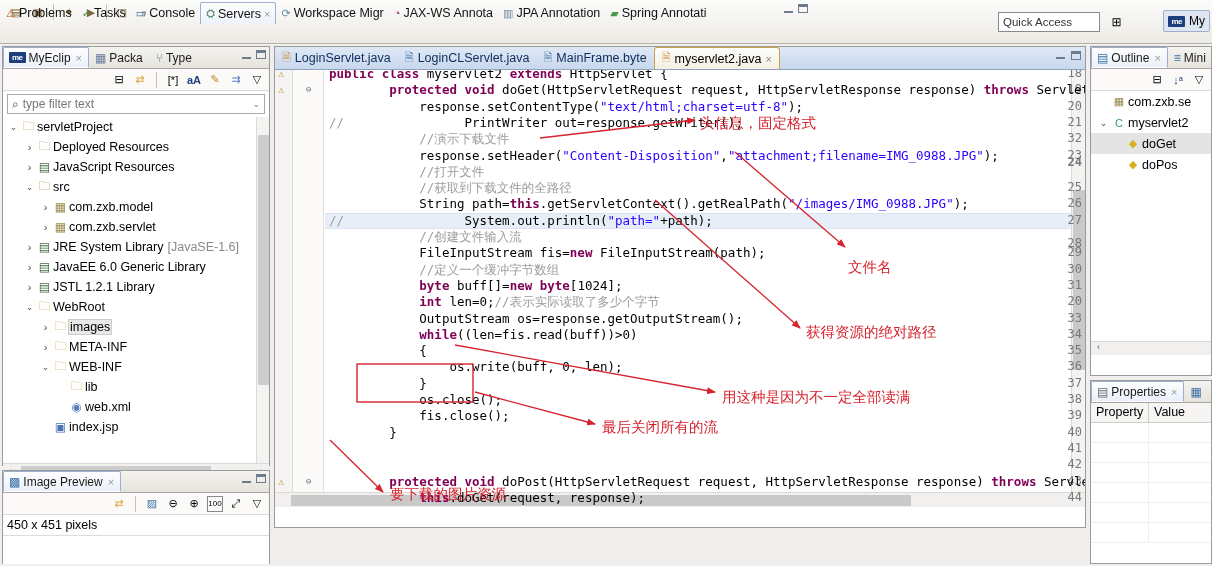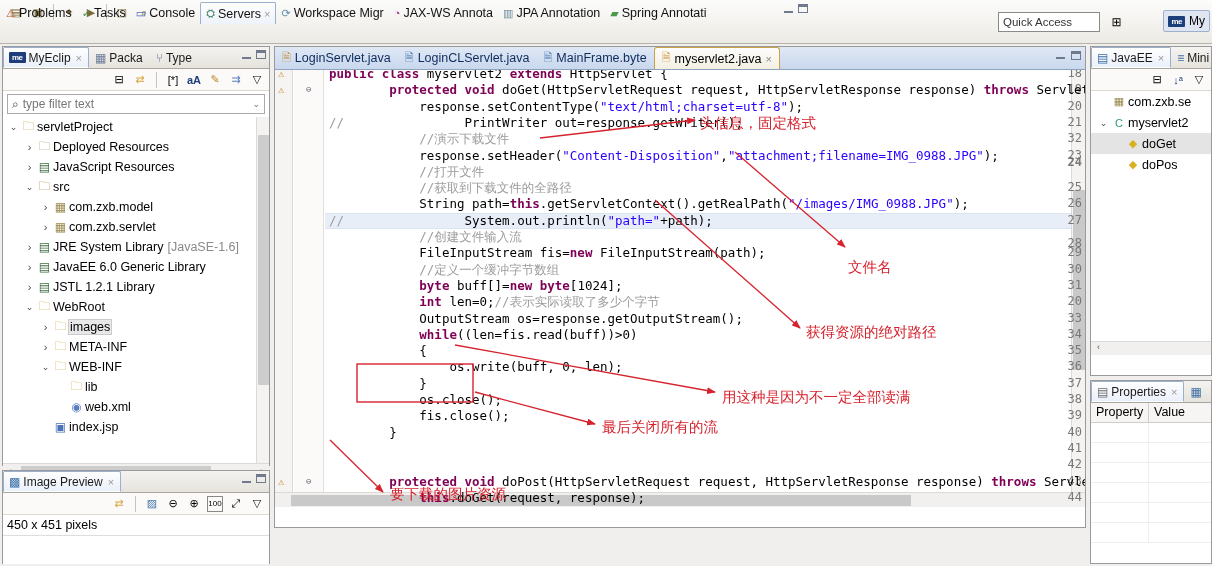--- a/index.html
+++ b/index.html
@@ -504,21 +504,21 @@
         <div class="lnum" style="top: 436.1px;">45</div>
         <div class="codeline" style="top: 436.1px;"></div>
         <div class="codeline" style="top: 468.7px;"></div>
       </div>
   </div>
 
   <div class="panel" id="outline">
     <div class="tabbar" id="out-tabs">
         <div class="vtab active">
           <span style="color: rgb(58, 110, 165);">▤</span>
-          <span>JavaEE</span>
+          <span>Outline</span>
           <span class="x">×</span>
         </div>
         <div class="vtab">
           <span style="color: rgb(58, 110, 165);">≡</span>
           <span>Mini</span>
         </div>
       </div>
     <div class="toolrow">
       <div class="tr-ic">⊟</div>
       <div class="tr-ic" style="color:#1c3f7c">↓ᵃ</div>

